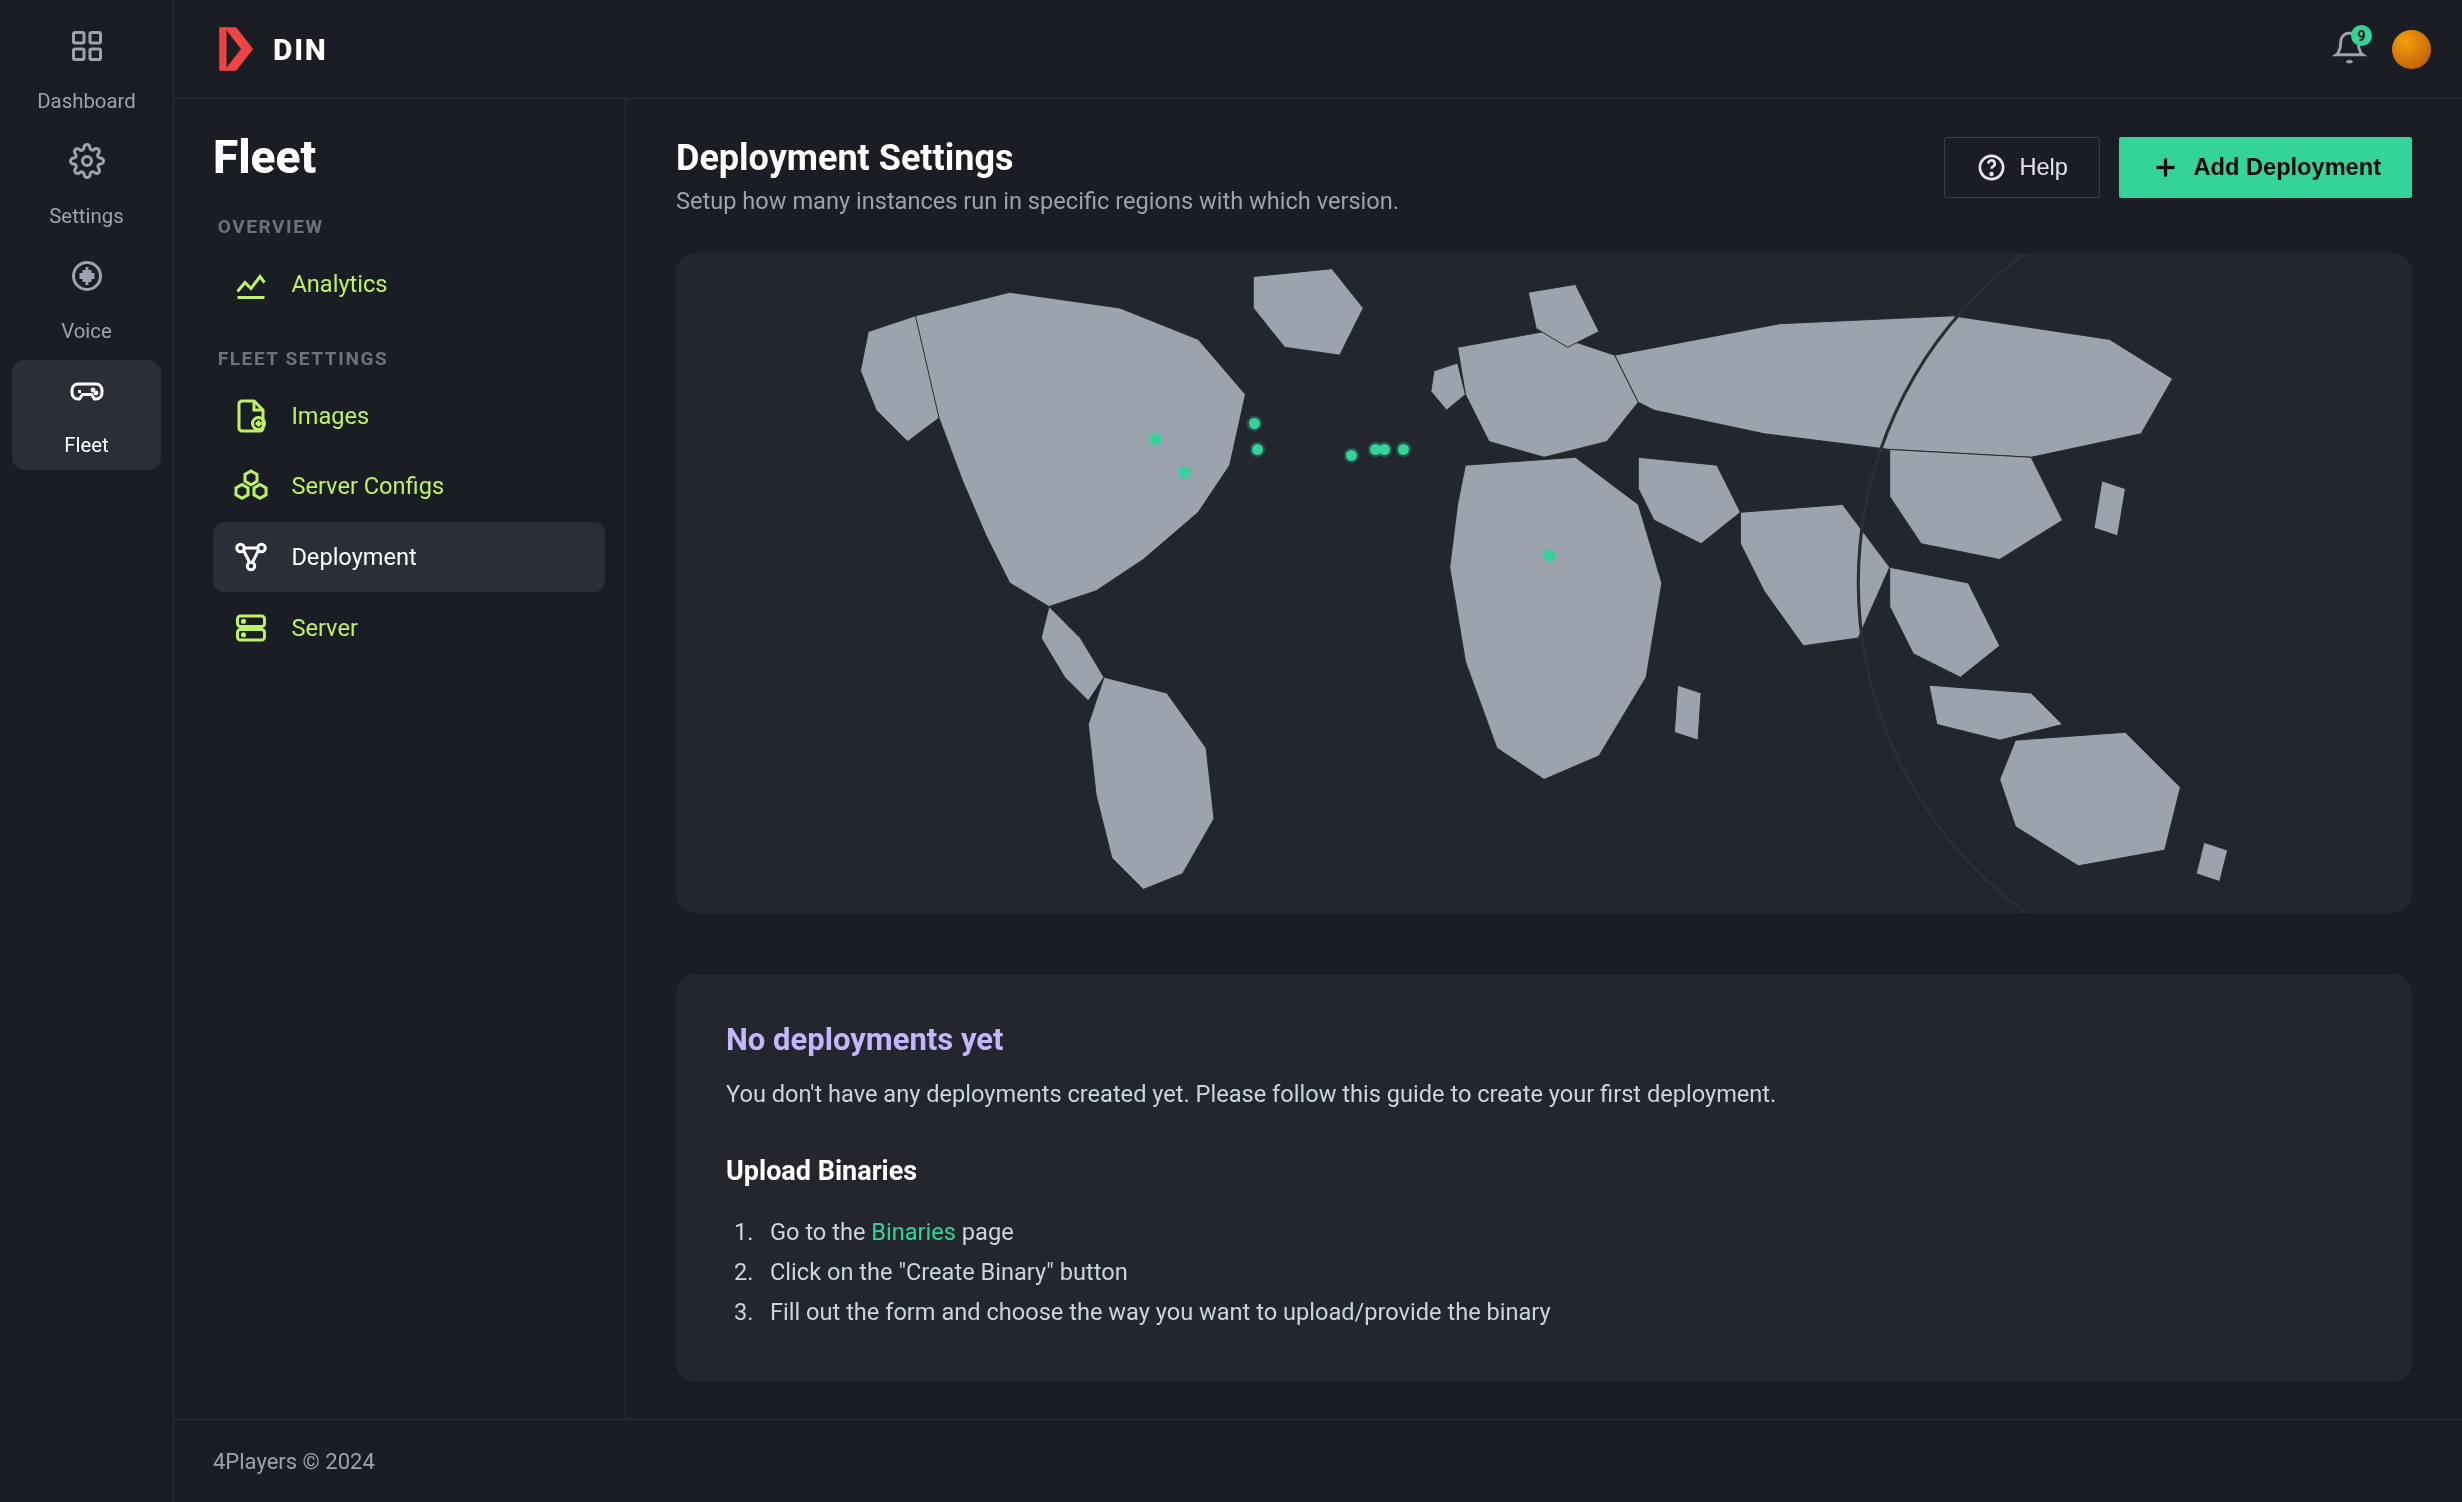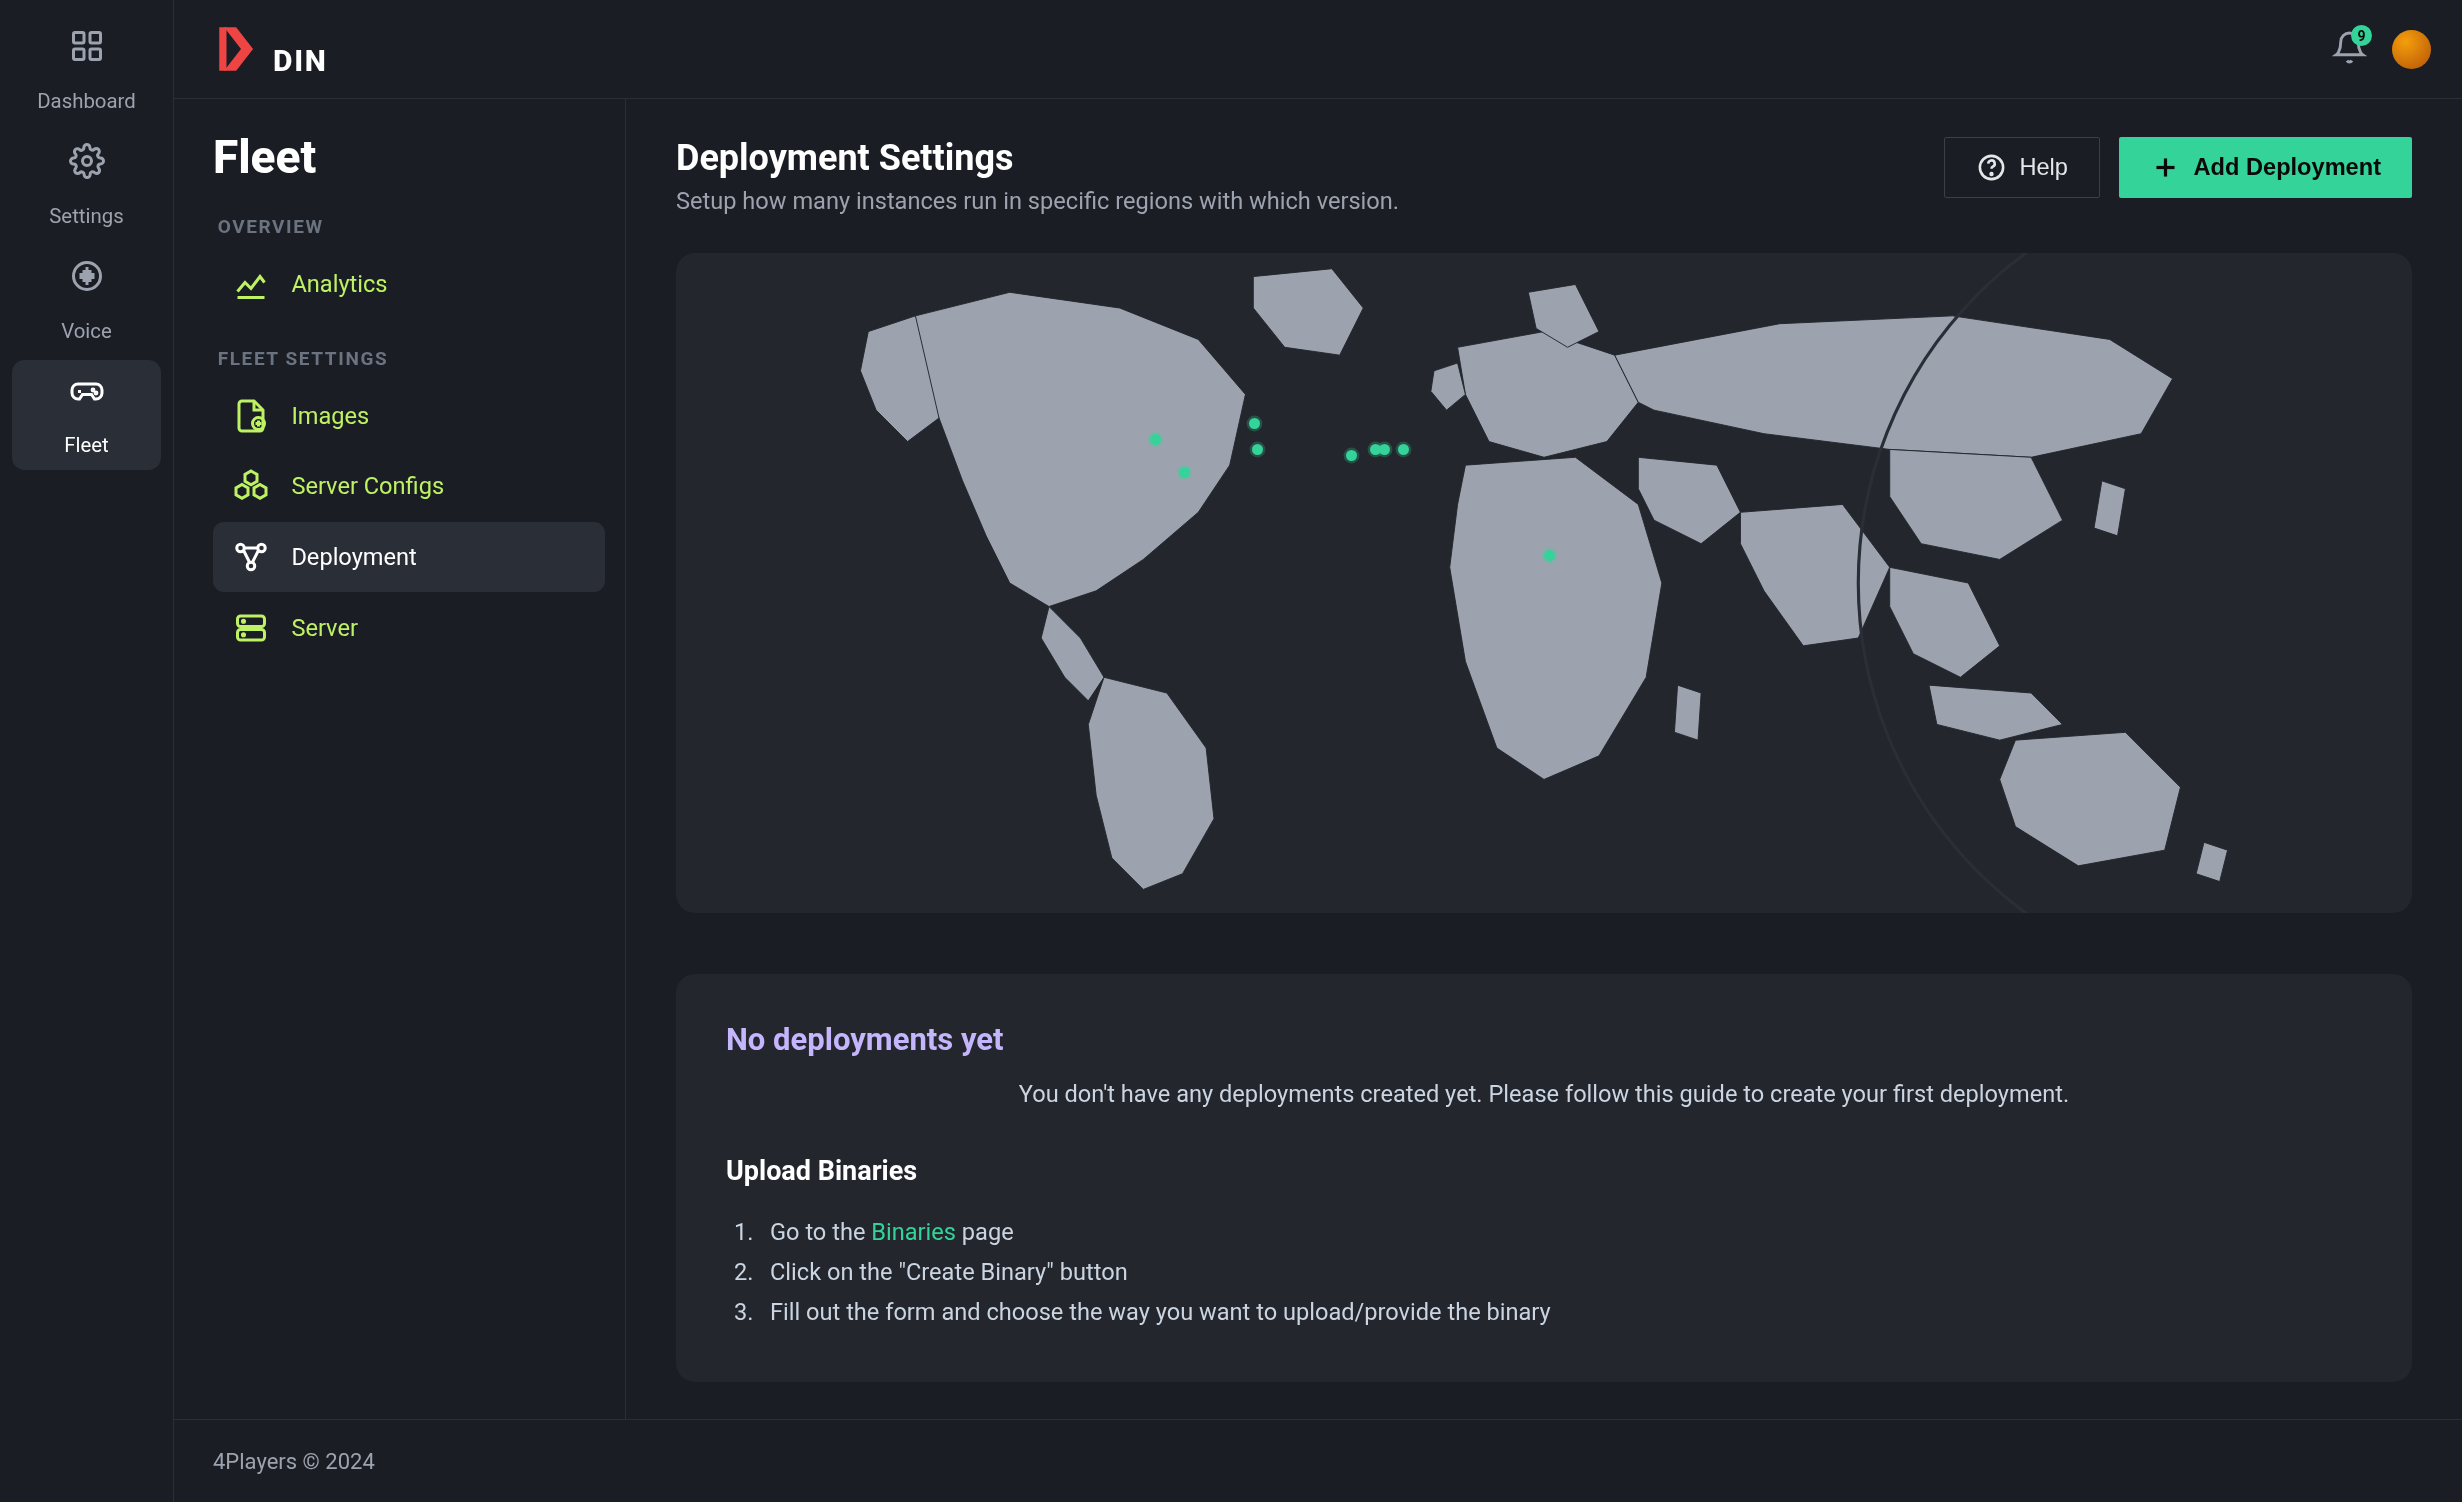--- a/index.html
+++ b/index.html
@@ -46,21 +46,21 @@
 
 
 .topbar {
   height: 99px;
   border-bottom: 0.8px solid #2a2e36;
   display: flex;
   align-items: center;
   padding: 0 31px 0 38px;
   gap: 25px;
 }
-.logo { display: flex; align-items: flex-end; gap: 3.1px; }
+.logo { display: flex; align-items: center; gap: 3.1px; }
 .logo-mark { width: 58px; height: 58px; }
 .logo-text { font-size: 30px; font-weight: 800; letter-spacing: 1.6px; color: #fff; }
 .app-chip {
   display: flex; align-items: center; gap: 14px;
   background: transparent;
   border: 0.8px solid #3a3f48;
   border-radius: 785px;
   padding: 12.6px 28px;
   color: #e5e7eb;
   font-size: 23.6px;
@@ -142,21 +142,21 @@
 }
 
 
 .guide-card {
   background: #23262d;
   border-radius: 19px;
   padding: 47px 50px 50px;
   margin-bottom: 31px;
 }
 .guide-h2 { font-size: 31px; font-weight: 700; color: #c4b5fd; margin-bottom: 22px; }
-.guide-p { font-size: 23.6px; color: #cbd5e1; margin-bottom: 47px; text-align: center; }
+.guide-p { font-size: 23.6px; color: #cbd5e1; margin-bottom: 47px; }
 .guide-h3 { font-size: 27px; font-weight: 700; color: #fff; margin-bottom: 25px; }
 .guide-ol { list-style: none; counter-reset: step; }
 .guide-ol li {
   counter-increment: step;
   font-size: 23.6px; color: #cbd5e1;
   padding-left: 44px; position: relative; line-height: 1.7;
 }
 .guide-ol li::before {
   content: counter(step) ".";
   position: absolute; left: 7.9px; top: 0;

